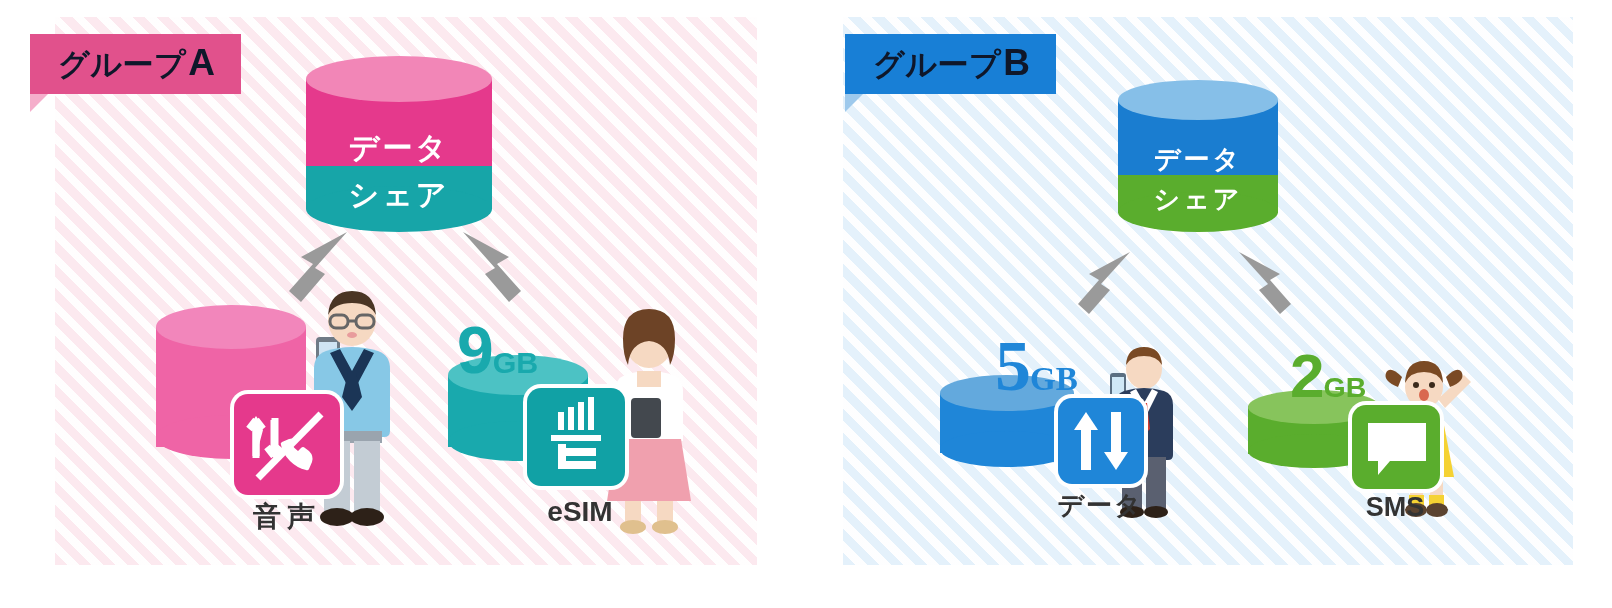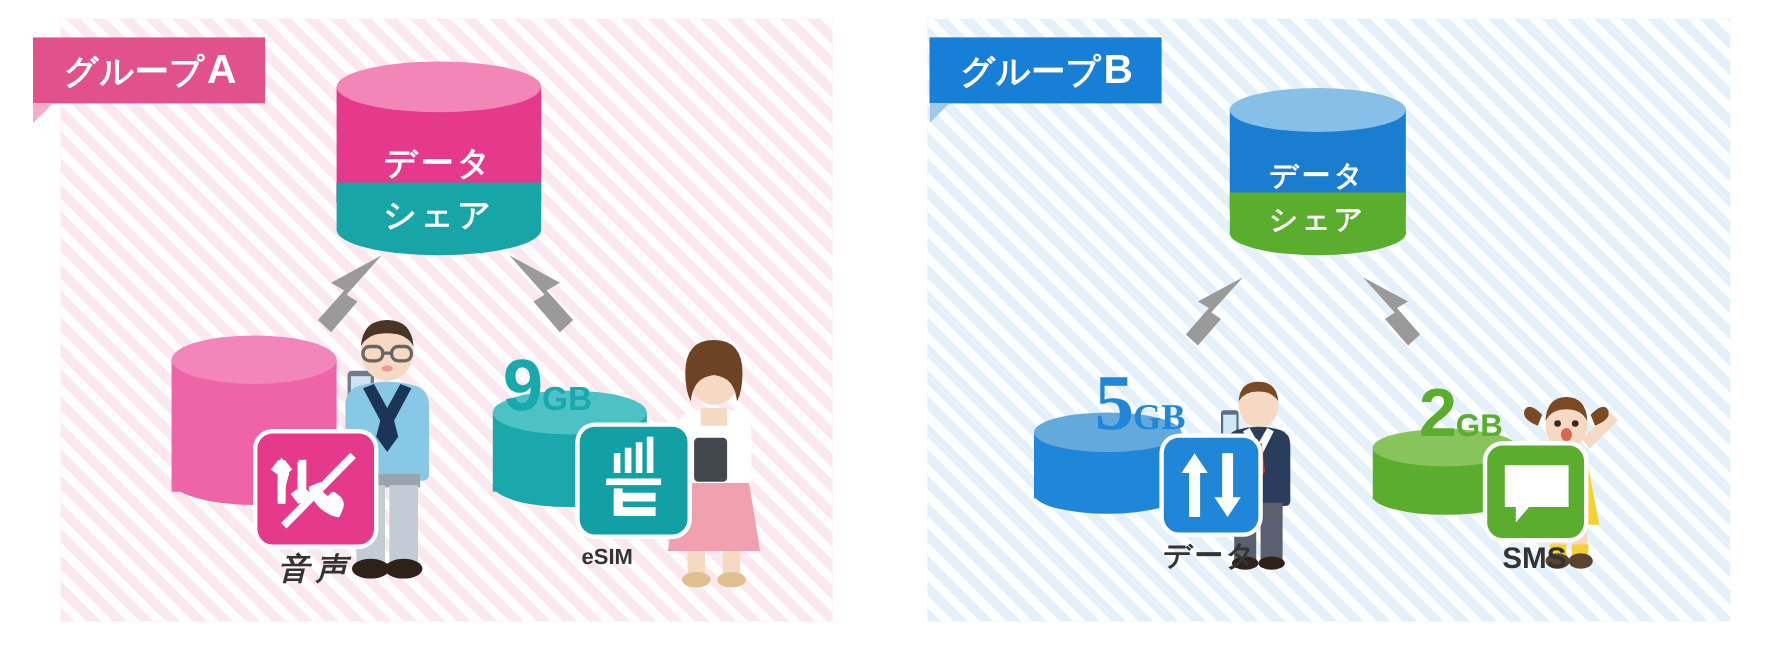--- a/index.html
+++ b/index.html
@@ -16,21 +16,21 @@
      background-image:repeating-linear-gradient(45deg,
         rgba(255,255,255,0) 0px, rgba(255,255,255,0) 9px,
         rgba(255,255,255,.95) 9px, rgba(255,255,255,.95) 17px);}
   .panel-b .stripes{
      background-image:repeating-linear-gradient(45deg,
         rgba(255,255,255,0) 0px, rgba(255,255,255,0) 9px,
         rgba(255,255,255,.95) 9px, rgba(255,255,255,.95) 17px);}
 
   
   .ribbon{position:absolute;top:34px;height:60px;display:flex;align-items:center;
-          padding:0 26px 0 28px;color:#ffffff;box-sizing:border-box;z-index:12;}
+          padding:0 26px 0 28px;color:#0f172a;box-sizing:border-box;z-index:12;}
   .ribbon-a{left:30px;background:#e1518c;}
   .ribbon-b{left:845px;background:#187fd6;}
   .ribbon .txt{font-size:31px;font-weight:700;letter-spacing:.5px;white-space:nowrap;}
   .ribbon .txt .ltr{font-size:37px;margin-left:2px;}
   .ribbon:after{content:"";position:absolute;left:0;top:60px;
                 border-left:18px solid transparent;border-right:0 solid transparent;}
   .ribbon-a:after{border-top:18px solid #f6b7ce;border-left:18px solid #f6b7ce;
                   border-right:0;width:0;height:0;
                   border-top-color:#f6b7ce;clip-path:polygon(0 0,100% 0,0 100%);
                   border:none;background:#f5aecb;width:18px;height:18px;}
@@ -110,21 +110,21 @@
       <path d="M40 26 L40 62 M40 62 L33 53 M40 62 L47 53" stroke="#fff" stroke-width="7" fill="none"></path>
       <path d="M22 62 L22 26 L15 36 L22 26 L29 36" fill="#fff"></path>
       <polygon points="22,22 30,34 14,34" fill="#fff"></polygon>
       <rect x="18.5" y="30" width="7" height="34" fill="#fff"></rect>
       <polygon points="41,66 33,54 49,54" fill="#fff"></polygon>
       <rect x="37.5" y="24" width="7" height="34" fill="#fff"></rect>
       <path d="M66 48 q-5 -5 -11 -3 l-7 3 q-2 1 -1 3 2 9 9 16 7 7 16 9 2 1 3 -1 l3 -7 q2 -6 -3 -11 l-4 -3 q-2 -2 -4 0 l-3 3 q-4 -3 -6 -6 l3 -3 q2 -2 0 -4 z" fill="#fff"></path>
       <line x1="87" y1="20" x2="24" y2="84" stroke="#fff" stroke-width="7"></line>
     </svg>
   </div>
-  <div class="tile-label" style="left:234px;top:498px;width:106px;font-size:28px;letter-spacing:6px;font-style:italic;">音声</div>
+  <div class="tile-label" style="left:234px;top:498px;width:106px;font-size:28px;letter-spacing:6px;">音声</div>
 
   <div class="disc" style="left:448px;top:355px;width:140px;height:115px;">
     <div class="disc-body" style="top:20px;height:72px;background:#19a9ad;"></div>
     <div class="disc-bot" style="top:66px;height:40px;background:#19a9ad;"></div>
     <div class="disc-top" style="height:40px;background:#4cc2c4;"></div>
   </div>
   <div class="gb" style="left:457px;top:317px;font-size:66px;color:#19a9ad;">
     <span class="num">9</span><span class="unit">GB</span>
   </div>
 
@@ -132,21 +132,21 @@
     <svg width="98" height="98" viewBox="0 0 98 98">
       <rect x="31" y="24" width="6" height="18" fill="#fff"></rect>
       <rect x="41" y="19" width="6" height="23" fill="#fff"></rect>
       <rect x="51" y="14" width="6" height="28" fill="#fff"></rect>
       <rect x="61" y="9" width="6" height="33" fill="#fff"></rect>
       <rect x="24" y="47" width="50" height="6" fill="#fff"></rect>
       <path d="M31 60 h38 v8 h-30 v5 h30 v8 h-38 z" fill="#fff"></path>
       <rect x="31" y="56" width="8" height="25" fill="#fff"></rect>
     </svg>
   </div>
-  <div class="tile-label" style="left:496px;top:496px;width:112px;font-size:20px;">eSIM</div>
+  <div class="tile-label" style="left:524px;top:496px;width:112px;font-size:28px;">eSIM</div>
 
   <svg class="person" style="left:300px;top:285px;" width="102" height="245" viewBox="0 0 102 245">
     <rect x="16" y="52" width="24" height="38" rx="4" fill="#6f7b86"></rect>
     <rect x="19" y="57" width="18" height="27" fill="#cfe4f3"></rect>
     <path d="M34 92 q-10 4 -12 14 l0 60 q0 6 6 6 l6 0 q6 0 6 -6 l0 -52 z" fill="#7fc4e3"></path>
     <ellipse cx="52" cy="35" rx="24" ry="26" fill="#f6d9c2"></ellipse>
     <path d="M28 30 q2 -24 24 -24 q22 0 24 24 q-6 -12 -24 -12 q-18 0 -24 12 z" fill="#4a3524"></path>
     <rect x="30" y="30" width="18" height="13" rx="6" fill="none" stroke="#666" stroke-width="3"></rect>
     <rect x="56" y="30" width="18" height="13" rx="6" fill="none" stroke="#666" stroke-width="3"></rect>
     <line x1="48" y1="36" x2="56" y2="36" stroke="#666" stroke-width="3"></line>

